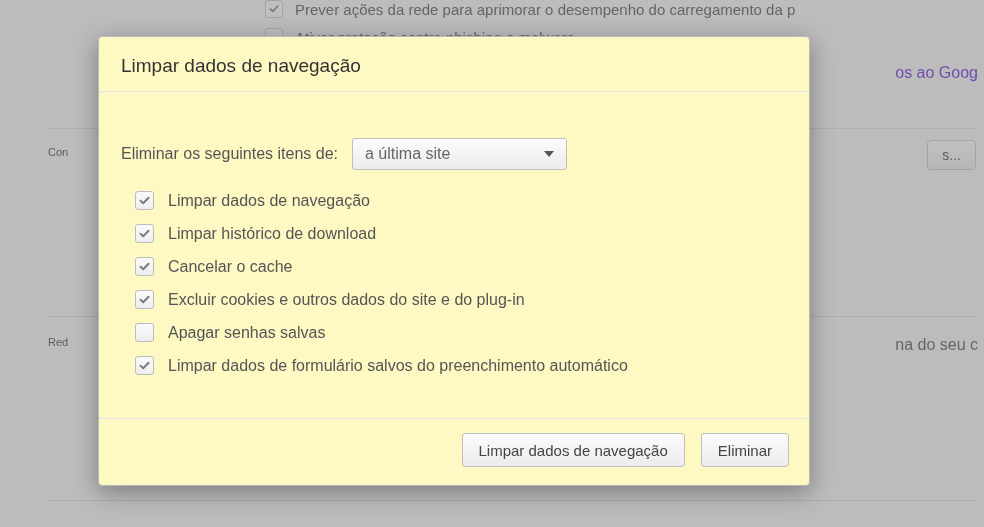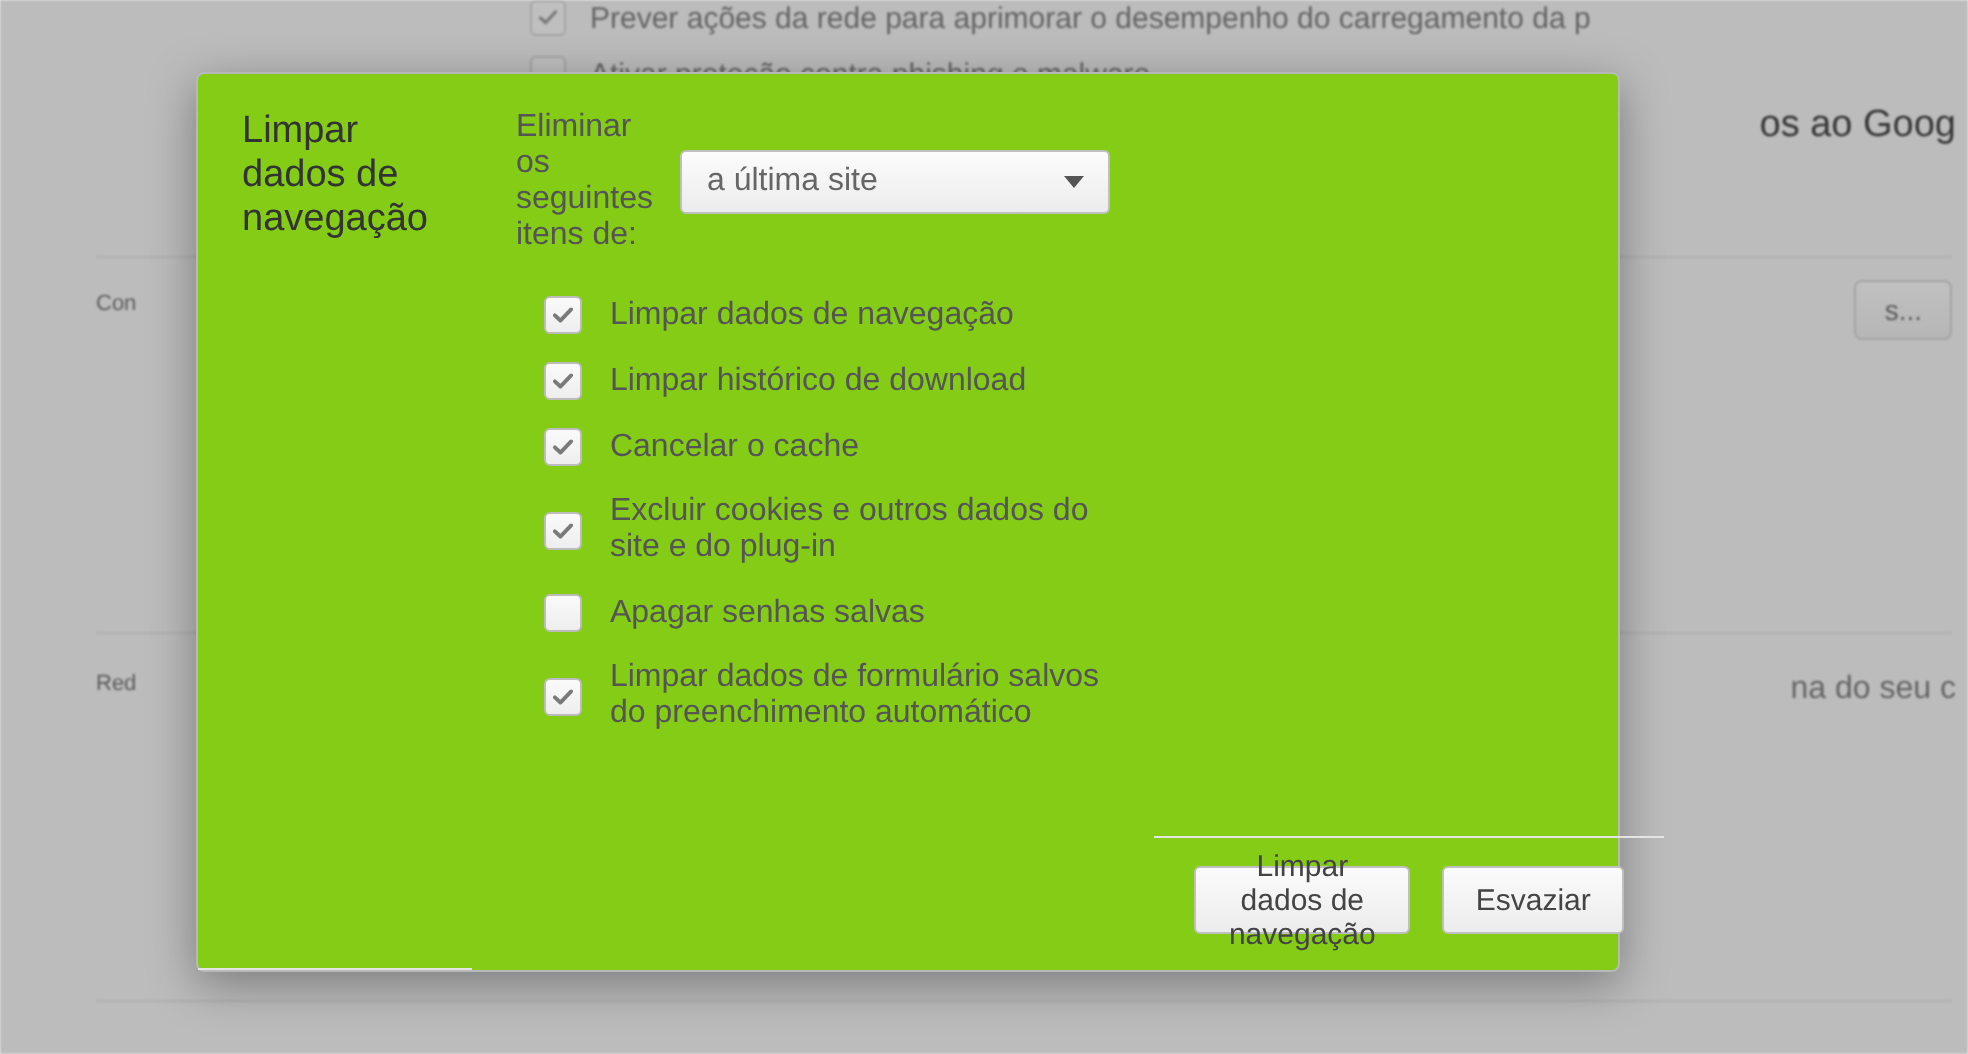--- a/index.html
+++ b/index.html
@@ -58,43 +58,45 @@
       display: inline-flex;
       align-items: center;
     }
 
     .dialog {
       position: absolute;
       top: 36px;
       left: 98px;
       width: 712px;
       height: 450px;
-      background: #84cc16;
+      background: #fef9c3;
       border: 1px solid #b8b8b8;
       border-radius: 4px;
       box-shadow: 0 6px 24px rgba(0,0,0,0.35);
       z-index: 100;
       display: flex;
+      flex-direction: column;
     }
     .dialog-title {
       padding: 18px 22px 14px 22px;
       font-size: 19px;
       color: #333;
       border-bottom: 1px solid #e4e4e4;
     }
     .dialog-body {
       padding: 18px 22px 10px 22px;
       color: #555;
       font-size: 16px;
     }
     .range-row {
       display: flex;
       align-items: center;
       gap: 14px;
       margin-bottom: 14px;
+      margin-top: 28px;
     }
     .select {
       display: inline-flex;
       align-items: center;
       justify-content: space-between;
       min-width: 215px;
       height: 32px;
       padding: 0 12px;
       border: 1px solid #bfbfbf;
       border-radius: 3px;
@@ -160,21 +162,21 @@
       <svg viewBox="0 0 16 16">
           <path d="M3 8 L6.5 11 L13 4" stroke="#7a7a7a" stroke-width="2.2" fill="none" stroke-linecap="round"></path>
         </svg>
     </span>
     <span>Prever ações da rede para aprimorar o desempenho do carregamento da p</span>
   </div>
   <div class="bg-row" style="top:28px; left:265px;">
     <span class="bg-check"></span>
     <span>Ativar proteção contra phishing e malware</span>
   </div>
-  <span style="position:absolute; top:52px; right:6px; color:#000000; font-size:19px;">os ao Goog</span>
+  <span style="position:absolute; top:64px; right:6px; color:#6d28d9; font-size:16px;">os ao Goog</span>
 
   <div class="bg-sep" style="top:128px;"></div>
   <span class="bg-label-left" style="top:146px;">Con</span>
   <span class="bg-btn" style="top:140px;">s...</span>
 
   <div class="bg-sep" style="top:316px;"></div>
   <span class="bg-label-left" style="top:336px;text-align:center;">Red</span>
   <span style="position:absolute; top:336px; right:6px; color:#555; font-size:16px;text-align:right;">na do seu c</span>
 
   <div class="bg-sep" style="top:500px;"></div>
@@ -238,16 +240,16 @@
           <span class="check-label">Limpar dados de formulário salvos do preenchimento automático</span>
         </div>
       </div>
   </div>
 
   <div class="dialog-footer">
     <button class="btn">
       <span>Limpar dados de navegação</span>
     </button>
     <button class="btn">
-      <span>Esvaziar</span>
+      <span>Eliminar</span>
     </button>
   </div>
 </div>
 
 </body></html>

